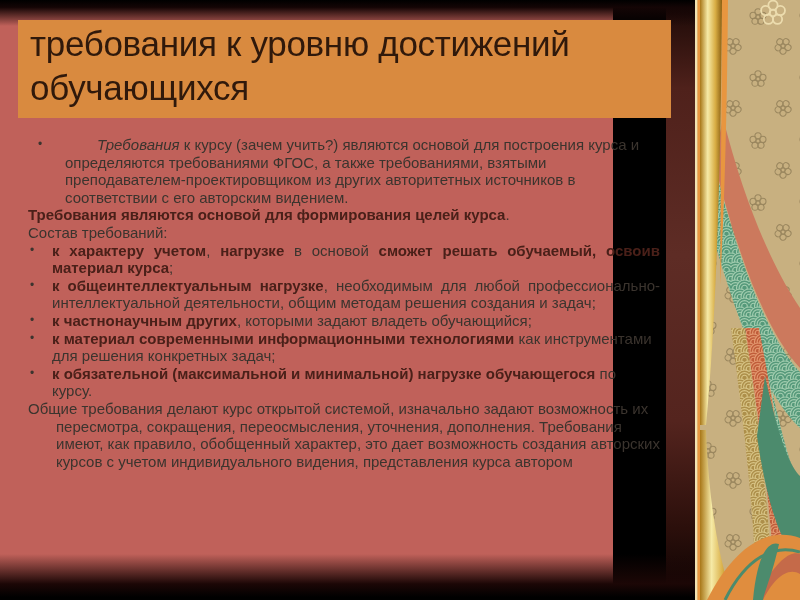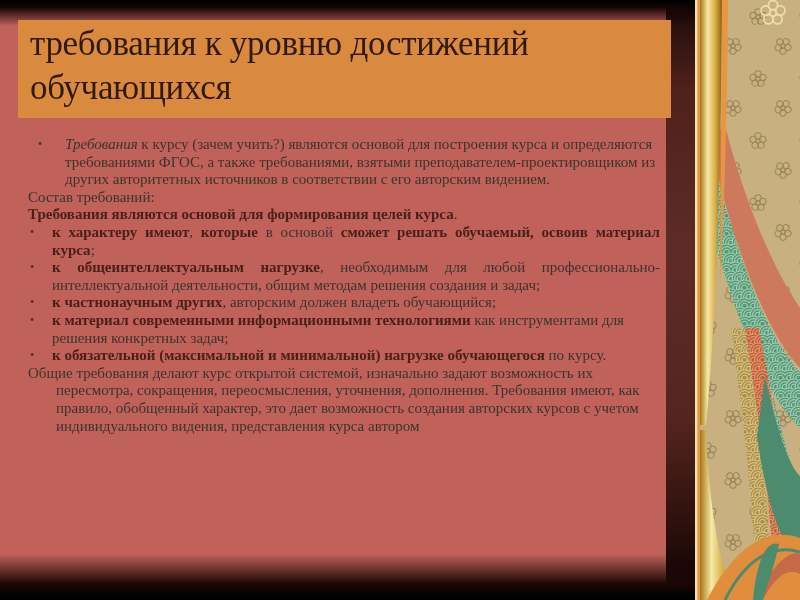--- a/index.html
+++ b/index.html
@@ -5,23 +5,22 @@
   html,body{margin:0;padding:0;}
   body{
     width:800px;height:600px;overflow:hidden;position:relative;
     background:#000;
     font-family:"Liberation Sans", sans-serif;
   }
   .stage{position:absolute;inset:0;width:800px;height:600px;}
 
   
   .content-panel{
-    position:absolute;left:0;top:0;width:695px;height:600px;
+    position:absolute;left:0;top:0;width:613px;height:600px;
     background:var(--background,#c0615a);
-    font-family:Liberation Serif, serif;
   }
   .top-shade{
     position:absolute;left:0;top:0;width:695px;height:26px;z-index:2;
     background:linear-gradient(180deg,#000 0%,#140505 28%,rgba(32,8,8,0) 100%);
     pointer-events:none;
   }
   .bottom-shade{
     position:absolute;left:0;bottom:0;width:695px;height:46px;z-index:2;
     background:linear-gradient(0deg,#000 6%,#1c0706 35%,rgba(32,8,8,0) 100%);
     pointer-events:none;
@@ -53,42 +52,42 @@
   .para.justify{text-align:justify;}
   .para.bullet{padding-left:24px;}
   .para.bullet .dot{
     position:absolute;left:2px;top:0;font-size:12px;color:var(--body-text,#3b342e);
   }
   .para.bullet.first{padding-left:37px;}
   .para.bullet.first .dot{left:10px;}
   .para.hang{padding-left:28px;text-indent:-28px;}
   .seg.regular{font-weight:normal;font-style:normal;}
   .seg.bold{font-weight:bold;color:var(--body-text-bold,#4a2019);}
-  .seg.italic{font-style:italic;}
+  .seg.italic{font-style:italic;margin-left:32px;}
 
   
   .deco-panel{position:absolute;right:0;top:0;width:105px;height:600px;z-index:4;}
 </style>
 </head>
 <body>
 
 <div class="stage">
 
   <div class="content-panel">
     <div class="title-box">
       <h1 class="title-text">требования к уровню достижений обучающихся</h1>
     </div>
 
     <div class="body-content">
         <div class="para bullet first"><span class="dot">•</span><span class="seg italic">Требования</span><span class="seg regular"> к курсу (зачем учить?) являются основой для построения курса и определяются требованиями ФГОС, а также требованиями, взятыми преподавателем-проектировщиком из других авторитетных источников в соответствии с его авторским видением.</span></div>
+        <div class="para"><span class="seg bold">Требования являются основой для формирования целей курса</span><span class="seg regular">.</span></div>
         <div class="para"><span class="seg regular">Состав требований:</span></div>
-        <div class="para"><span class="seg bold">Требования являются основой для формирования целей курса</span><span class="seg regular">.</span></div>
-        <div class="para bullet justify"><span class="dot">•</span><span class="seg bold">к характеру имеют</span><span class="seg regular">, </span><span class="seg bold">которые</span><span class="seg regular"> в основой </span><span class="seg bold">сможет решать обучаемый, освоив материал курса</span><span class="seg regular">;</span></div>
+        <div class="para bullet justify"><span class="dot">•</span><span class="seg bold">к характеру учетом</span><span class="seg regular">, </span><span class="seg bold">нагрузке</span><span class="seg regular"> в основой </span><span class="seg bold">сможет решать обучаемый, освоив материал курса</span><span class="seg regular">;</span></div>
         <div class="para bullet justify"><span class="dot">•</span><span class="seg bold">к общеинтеллектуальным нагрузке</span><span class="seg regular">, необходимым для любой профессионально-интеллектуальной деятельности, общим методам решения создания и задач;</span></div>
-        <div class="para bullet justify"><span class="dot">•</span><span class="seg bold">к частнонаучным других</span><span class="seg regular">, авторским должен владеть обучающийся;</span></div>
+        <div class="para bullet justify"><span class="dot">•</span><span class="seg bold">к частнонаучным других</span><span class="seg regular">, которыми задают владеть обучающийся;</span></div>
         <div class="para bullet"><span class="dot">•</span><span class="seg bold">к материал современными информационными технологиями</span><span class="seg regular"> как инструментами для решения конкретных задач;</span></div>
         <div class="para bullet"><span class="dot">•</span><span class="seg bold">к обязательной (максимальной и минимальной) нагрузке обучающегося</span><span class="seg regular"> по курсу.</span></div>
         <div class="para hang"><span class="seg regular">Общие требования делают курс открытой системой, изначально задают возможность их пересмотра, сокращения, переосмысления, уточнения, дополнения. Требования имеют, как правило, обобщенный характер, это  дает возможность создания авторских курсов с учетом индивидуального видения, представления курса автором</span></div>
       </div>
 
     <div class="top-shade"></div>
     <div class="bottom-shade"></div>
   </div>
 
   <div class="bevel-right"></div>

